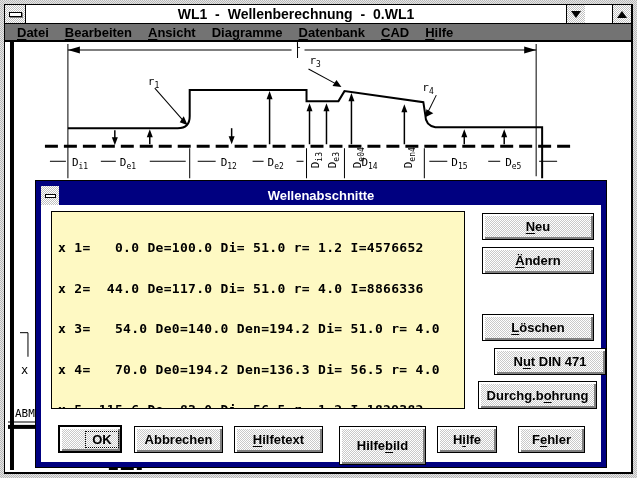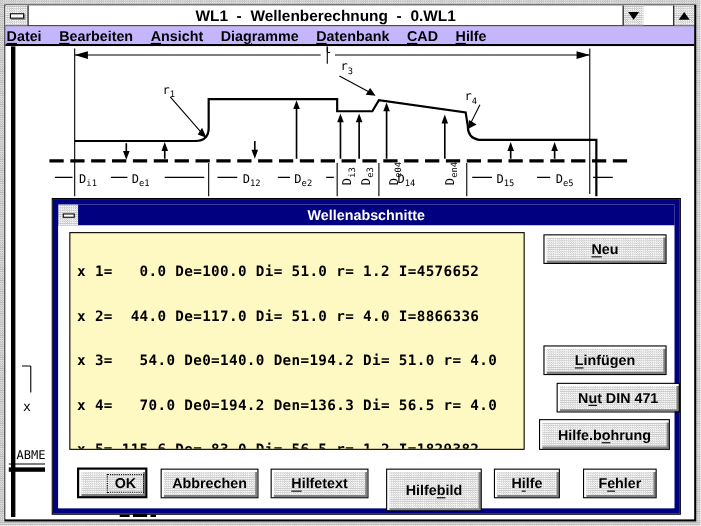--- a/index.html
+++ b/index.html
@@ -21,30 +21,30 @@
 
   .titlebar { height:19px; display:flex; align-items:stretch; border-bottom:1px solid #000; background:#fff; flex:0 0 auto;gap:27px; }
   .sysbox { width:21px; border-right:1px solid #000; display:flex; align-items:center; justify-content:center; }
   .sysbox-dash { width:13px; height:5px; background:#fff; border:1px solid #000; box-shadow:1px 1px 0 #808080; }
   .win-title { flex:1; text-align:center; font-weight:bold; font-size:14px; line-height:18px; word-spacing:4px; color:#000; }
   .tb-btn { width:19px; border-left:1px solid #000; display:flex; align-items:center; justify-content:center; }
   .tri { width:0; height:0; border-left:5px solid transparent; border-right:5px solid transparent; }
   .tri-down { border-top:7px solid #000; }
   .tri-up   { border-bottom:7px solid #000; }
 
-  .menubar { height:18px; display:flex; align-items:center; gap:16px; padding-left:1px;
-    font-weight:bold; font-size:13px; border-bottom:2px solid #000; background:#c4b5fd; flex:0 0 auto; }
+  .menubar { height:18px; display:flex; align-items:center; gap:16px; padding-left:12px;
+    font-weight:bold; font-size:13px; border-bottom:2px solid #000; background:#737373; flex:0 0 auto; }
   .menu-item { white-space:pre; cursor:default; }
   .key { text-decoration:underline; text-underline-offset:2px; }
 
   .canvas { position:relative; flex:1; background:#fff; }
   .canvas svg { position:absolute; inset:0; width:100%; height:100%; }
 
   
-  .dialog { position:absolute; left:48px; top:181px; width:570px; height:286px;
+  .dialog { position:absolute; left:36px; top:181px; width:570px; height:286px;
     background:#fff; border:5px solid #000080; outline:1px solid #000; z-index:5;
     display:flex; flex-direction:column; }
   .dlg-titlebar { height:19px; background:#000080; display:flex; align-items:stretch; flex:0 0 auto; }
   .dlg-sysbox { width:18px; display:flex; align-items:center; justify-content:center; }
   .dlg-sysbox-dash { width:11px; height:4px; background:#fff; border:1px solid #000; }
   .dlg-title { flex:1; color:#fff; font-weight:bold; font-size:13px; line-height:19px; text-align:center; margin-right:18px; }
   .dlg-body { position:relative; flex:1; background:#fff; }
 
   .listbox { position:absolute; left:10px; top:6px; width:414px; height:198px;
     border:1px solid #000; background:#fef9c3; padding:2px 6px;
@@ -210,23 +210,24 @@
       <div class="listbox">
         <div>x 1=   0.0 De=100.0 Di= 51.0 r= 1.2 I=4576652</div>
         <div>x 2=  44.0 De=117.0 Di= 51.0 r= 4.0 I=8866336</div>
         <div>x 3=   54.0 De0=140.0 Den=194.2 Di= 51.0 r= 4.0</div>
         <div>x 4=   70.0 De0=194.2 Den=136.3 Di= 56.5 r= 4.0</div>
         <div>x 5= 115.6 De= 83.0 Di= 56.5 r= 1.2 I=1829382</div>
         
       </div>
 
       <div class="btn side-btn" style="top:8px;"><span><span></span><span class="key">N</span><span>eu</span></span></div>
-      <div class="btn side-btn" style="top:109px;"><span><span></span><span class="key">L</span><span>infügen</span></span></div>
+      <div class="btn side-btn" style="top:42px;"><span><span></span><span class="key">Ä</span><span>ndern</span></span></div>
+      <div class="btn side-btn" style="top:109px;"><span><span></span><span class="key">L</span><span>öschen</span></span></div>
       <div class="btn side-btn" style="top:143px;margin-left:12px;"><span><span>N</span><span class="key">u</span><span>t DIN 471</span></span></div>
-      <div class="btn" style="left:437px; width:119px; top:176px; height:28px;"><span><span>Hilfe.b</span><span class="key">o</span><span>hrung</span></span></div>
+      <div class="btn" style="left:437px; width:119px; top:176px; height:28px;"><span><span>Durchg.b</span><span class="key">o</span><span>hrung</span></span></div>
 
       <div class="btn btn-default" style="left:17px; top:220px; width:64px; height:28px;">
         <span class="focus-rect"><span>OK</span><span class="key"></span><span></span></span>
       </div>
       <div class="btn" style="left:93px; top:221px; width:89px; height:27px;text-align:center;"><span><span>Abbrechen</span><span class="key"></span><span></span></span></div>
       <div class="btn" style="left:193px; top:221px; width:89px; height:27px;"><span><span></span><span class="key">H</span><span>ilfetext</span></span></div>
       <div class="btn" style="left:298px; top:221px; width:87px; height:39px;"><span><span>Hilfe</span><span class="key">b</span><span>ild</span></span></div>
       <div class="btn" style="left:396px; top:221px; width:60px; height:27px;"><span><span>H</span><span class="key">i</span><span>lfe</span></span></div>
       <div class="btn" style="left:477px; top:221px; width:67px; height:27px;"><span><span>F</span><span class="key">e</span><span>hler</span></span></div>
     </div>

